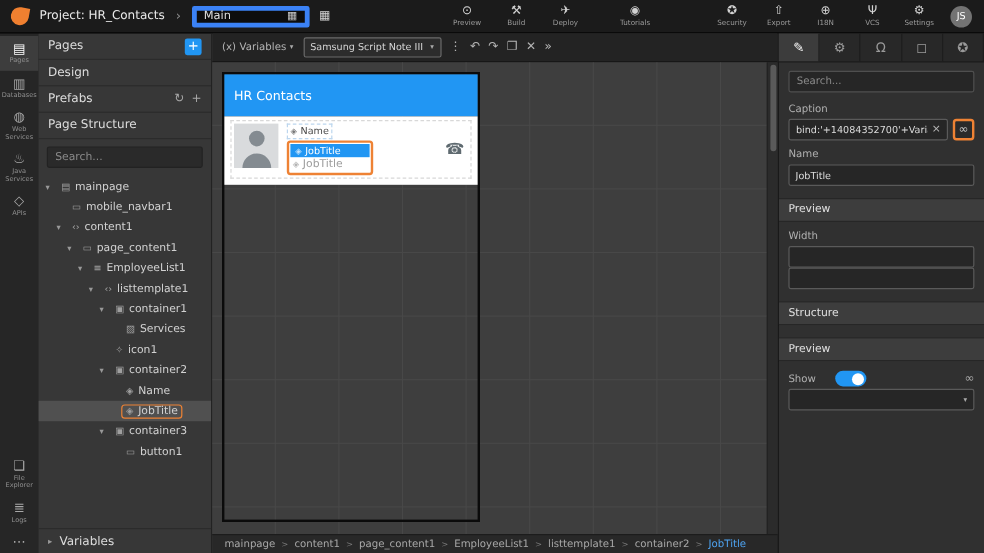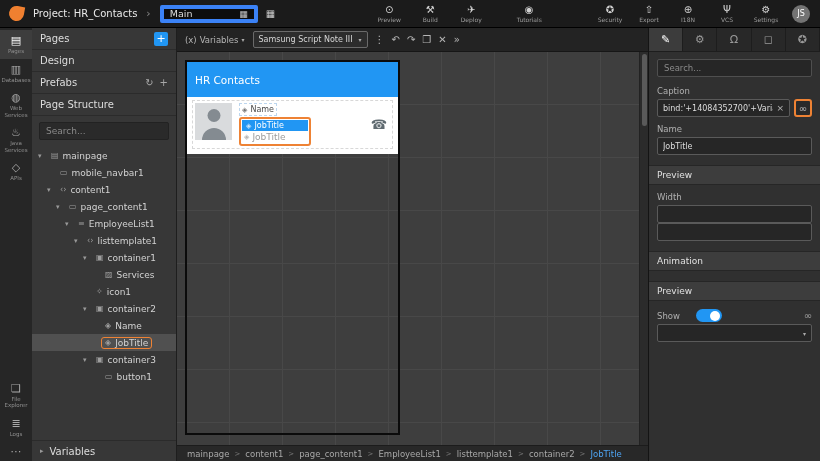--- a/index.html
+++ b/index.html
@@ -452,21 +452,21 @@
         <div class="pr-section">Preview</div>
         <div class="pr-pad">
           <div class="f-label">Width</div>
           <div class="inp">
               <input style="">
             </div>
           <div class="inp">
               <input style="">
             </div>
         </div>
-        <div class="pr-section">Animation</div>
+        <div class="pr-section">Structure</div>
         <div class="pr-section">Preview</div>
         <div class="pr-pad">
           <div class="toggle-row">
             <span class="f-label inline">Show</span>
             <span class="toggle on"></span>
             <span class="bind-ic">∞</span>
           </div>
           <div class="inp select">
             <span class="caret">▾</span>
           </div>

